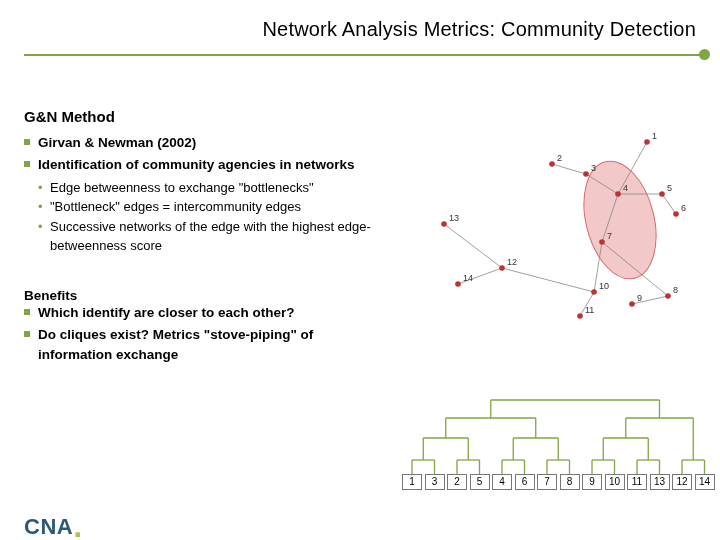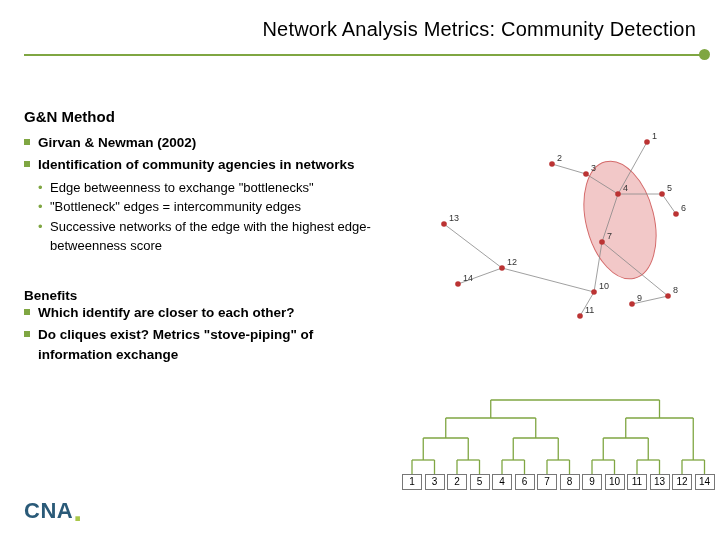--- a/index.html
+++ b/index.html
@@ -28,21 +28,21 @@
   ul.sq > li::before { content: ""; position: absolute; left: -14px; top: 6px; width: 6px; height: 6px; background: #7fa642; }
   ul.dot { list-style: none; padding-left: 26px; margin-top: 2px; }
   ul.dot > li { position: relative; font-size: 13px; font-weight: 400; line-height: 1.5; }
   ul.dot > li::before { content: "•"; position: absolute; left: -12px; top: 0; color: #7fa642; font-size: 13px; }
   .section2 { margin-top: 32px; }
   .benefits-label { font-size: 13.5px; font-weight: 700; padding-left: 0; }
   .graph { position: absolute; right: 28px; top: 130px; width: 270px; height: 200px; }
   .dendro { position: absolute; left: 402px; bottom: 50px; width: 316px; height: 100px; }
   .dlabels { display: flex; position: absolute; bottom: 0; left: 0; }
   .dlabel { width: 20px; height: 16px; border: 1px solid #777; font-size: 10px; text-align: center; line-height: 14px; margin-right: 2.5px; }
-  .logo { position: absolute; left: 24px; bottom: 16px; font-size: 22px; font-weight: 700; color: #2a5a78; letter-spacing: 0.5px; }
+  .logo { position: absolute; left: 24px; bottom: 0; font-size: 22px; font-weight: 700; color: #2a5a78; letter-spacing: 0.5px; }
   .logo .dot { color: #a9c74a; font-size: 32px; line-height: 0; vertical-align: -3px; }
 </style>
 </head>
 <body>
 
 <div class="title">Network Analysis Metrics: Community Detection</div>
 <div class="rule">
   <div class="rule-line"></div>
   <div class="rule-dot"></div>
 </div>

